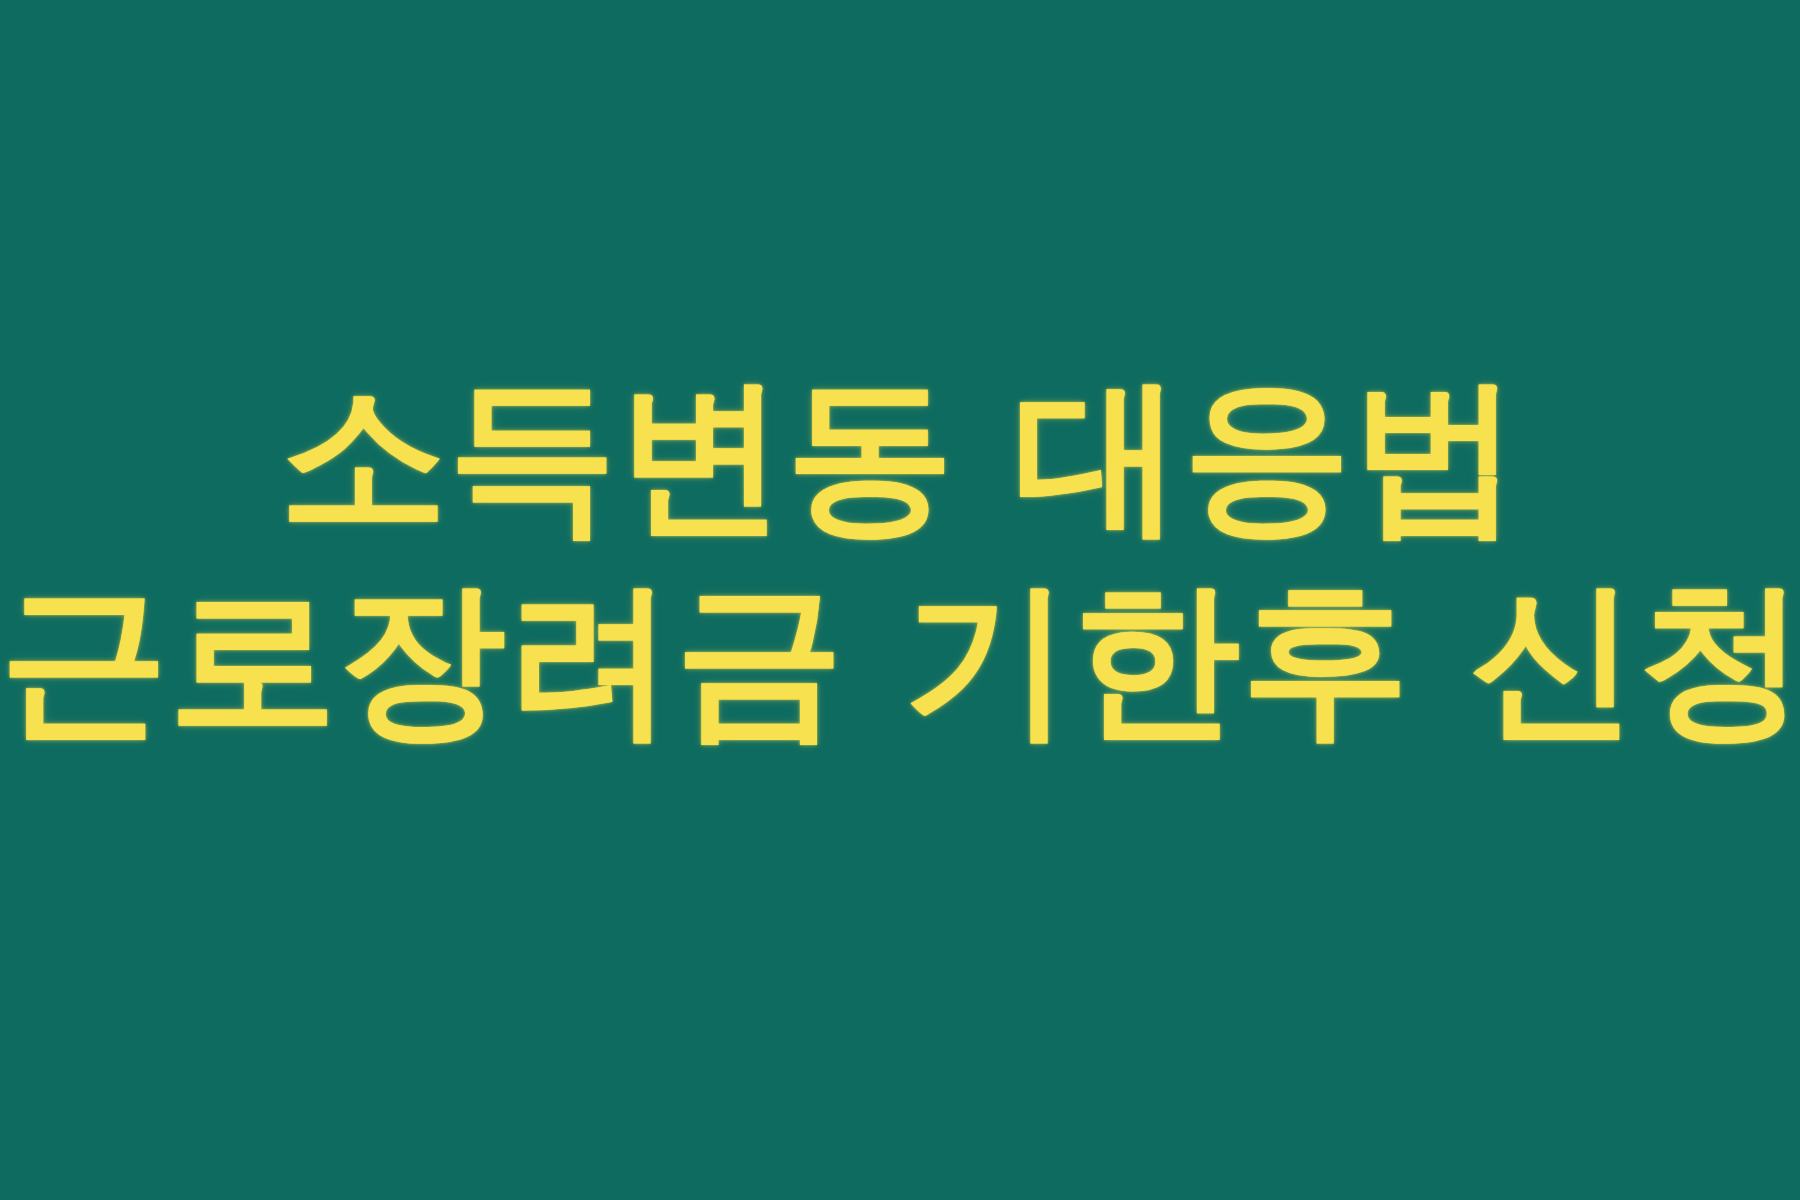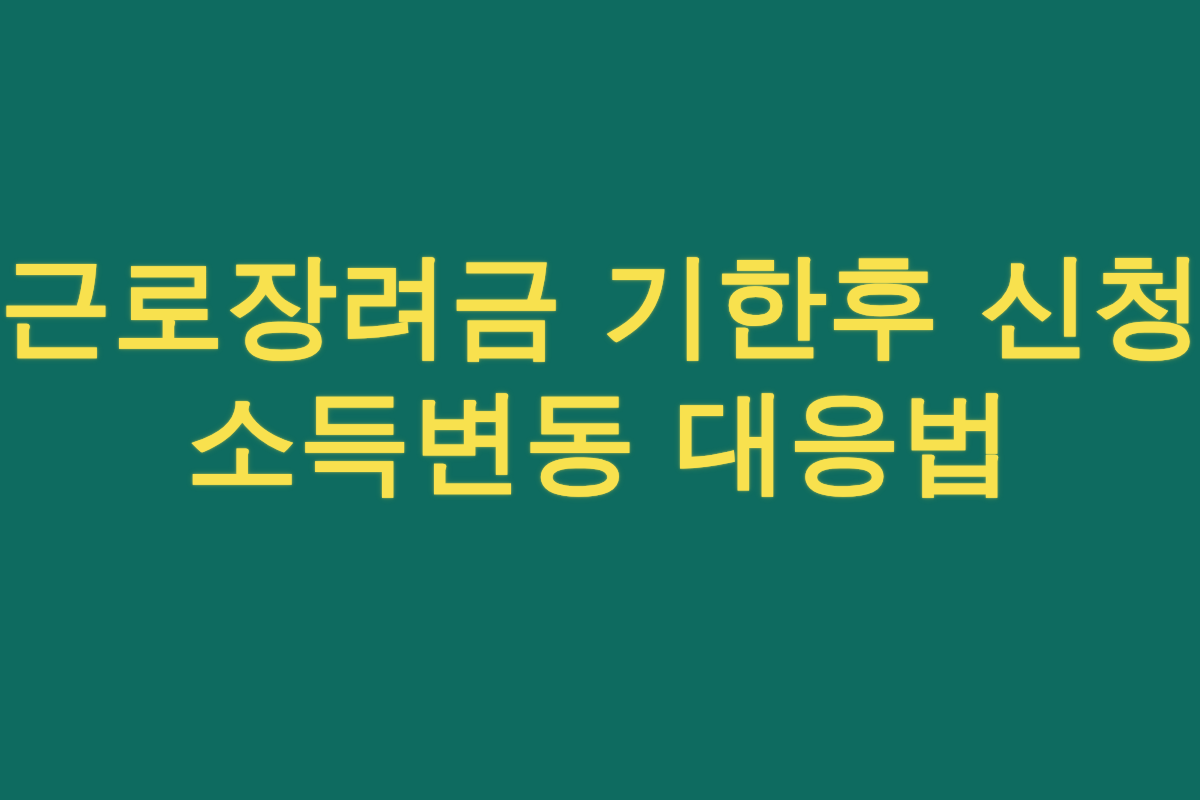--- a/index.html
+++ b/index.html
@@ -59,18 +59,18 @@
       0 0 7px rgba(248, 225, 78, 0.18);
   }
 </style>
 </head>
 <body style="width: 1200px; height: 800px;">
 
 <div class="thumbnail-canvas" style="background-color: rgb(14, 107, 96);">
 
   <div class="headline-block">
 
+    <span class="headline-line glow" style="color: rgb(248, 225, 78);">소득변동 대응법</span>
+
     <span class="headline-line glow" style="color: rgb(248, 225, 78);">근로장려금 기한후 신청</span>
-
-    <span class="headline-line glow" style="color: rgb(248, 225, 78);">소득변동 대응법</span>
 
   </div>
 </div>
 
 </body></html>

